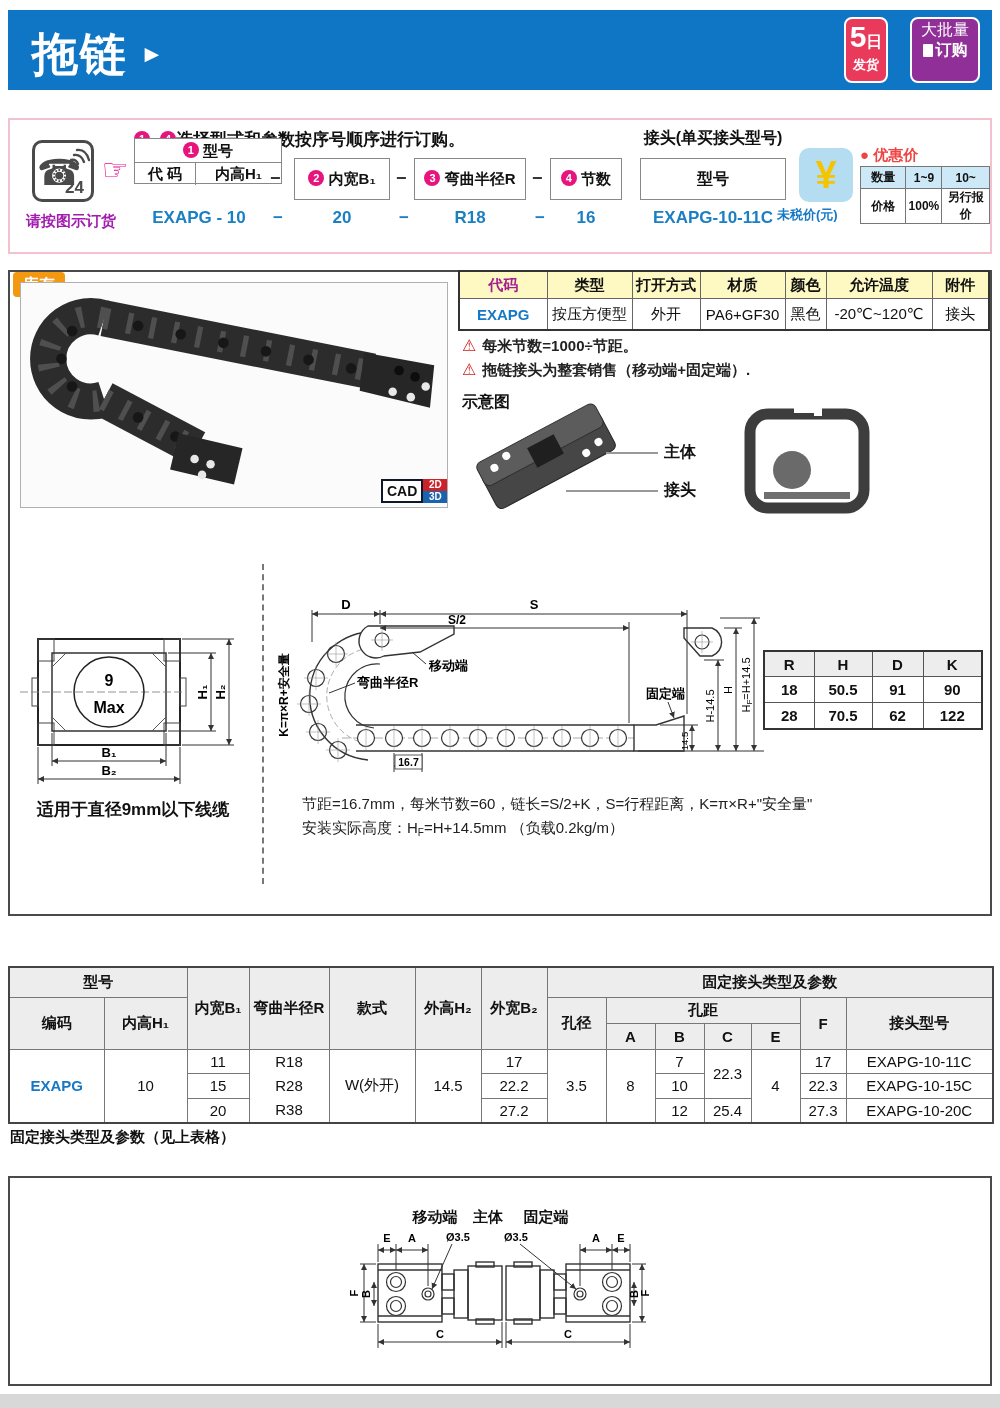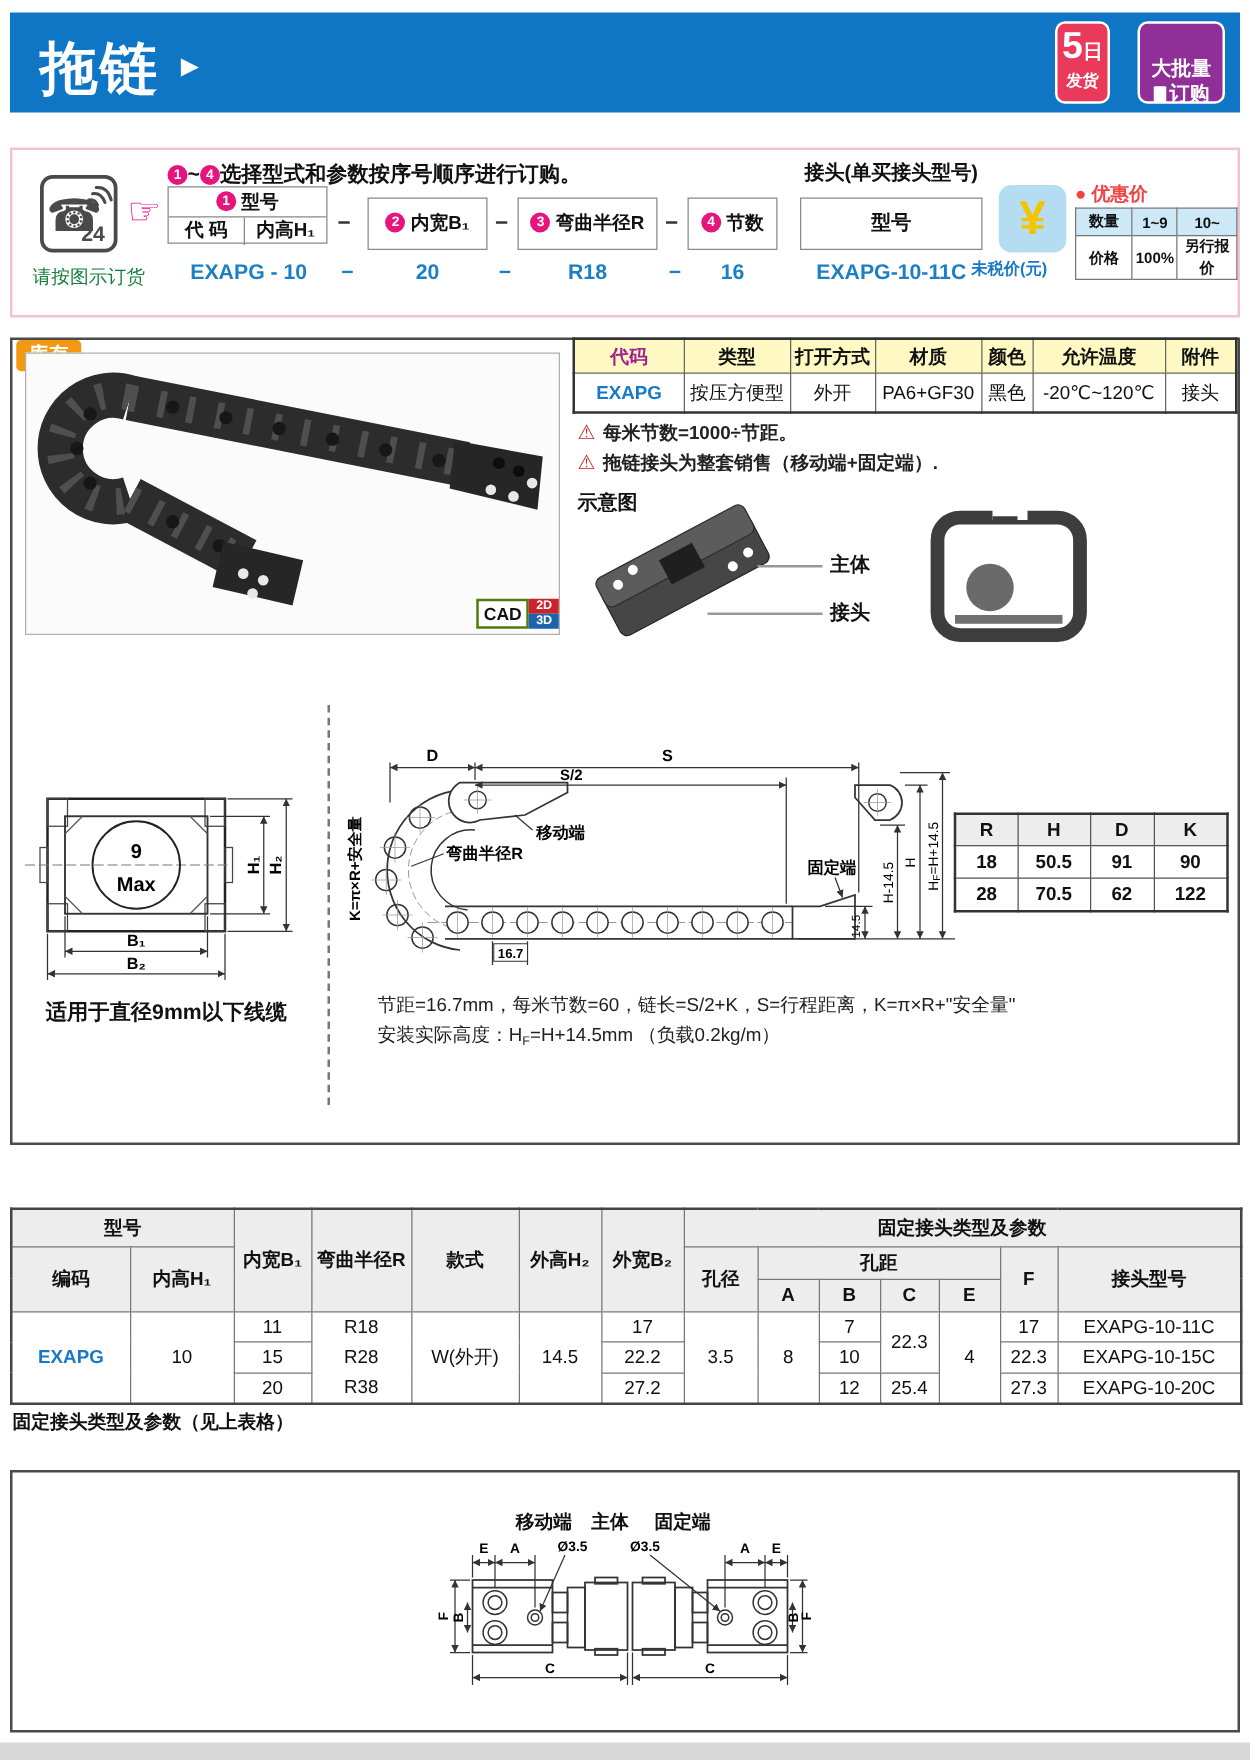--- a/index.html
+++ b/index.html
@@ -10,34 +10,34 @@
   #hdr{left:8px;top:10px;width:984px;height:80px;background:#0e76c5}
   .hdr-title{left:24px;top:14px;font-size:46px;font-weight:bold;color:#fff;letter-spacing:2px}
   .hdr-arrow{left:132px;top:30px;font-size:24px;color:#fff}
   .hdr-sub{left:164px;top:24px;font-size:30px;font-weight:bold;color:#fff;letter-spacing:1px}
   .badge{border:2px solid #fff;border-radius:8px;color:#fff;text-align:center;box-sizing:border-box}
   #badge-ship{left:836px;top:7px;width:44px;height:66px;background:#e93a5b}
   #badge-ship .b1{font-size:30px;font-weight:bold;line-height:32px;margin-top:2px}
   #badge-ship .b1 .sm{font-size:16px}
   #badge-ship .b2{font-size:13px;font-weight:bold;line-height:14px}
   #badge-bulk{left:902px;top:7px;width:70px;height:66px;background:#8f2f97}
-  #badge-bulk .b1{font-size:16px;font-weight:bold;line-height:20px;margin-top:27px}
+  #badge-bulk .b1{font-size:16px;font-weight:normal;line-height:20px;margin-top:1px}
   #badge-bulk .b2{font-size:16px;font-weight:bold;line-height:20px}
   .doc-icon{display:inline-block;width:10px;height:13px;background:#fff;border-radius:1px;
             vertical-align:-2px;margin-right:3px}
   
   #order{left:8px;top:118px;width:984px;height:136px;border:2px solid #f2c3cf;background:#fff;box-sizing:border-box}
   #phone-box{left:22px;top:20px;width:62px;height:62px;border:3px solid #4a4a4a;border-radius:10px;box-sizing:border-box}
-  #phone-cap{left:6px;top:92px;width:110px;text-align:center;font-size:15px;font-weight:normal;color:#15803d}
+  #phone-cap{left:6px;top:92px;width:110px;text-align:center;font-size:15px;font-weight:bold;color:#a21caf}
   #hand{left:92px;top:32px;font-size:30px;color:#e8118c;font-weight:bold}
   .cnum{display:inline-block;width:16px;height:16px;border-radius:50%;background:#e6147d;color:#fff;
         font-size:11px;font-weight:bold;line-height:16px;text-align:center;vertical-align:2px}
   #instr{left:124px;top:8px;font-size:17px;font-weight:bold;color:#111}
   .obox{border:1px solid #888;box-sizing:border-box;text-align:center;font-size:15px;font-weight:bold;background:#fff}
-  #box1{left:124px;top:29px;width:128px;height:46px}
+  #box1{left:124px;top:18px;width:148px;height:46px}
   #box1 .r1{height:23px;line-height:23px;border-bottom:1px solid #888}
   #box1 .r2{display:flex;height:22px;line-height:22px}
   #box1 .r2 div:first-child{width:60px;border-right:1px solid #888}
   #box1 .r2 div:last-child{flex:1}
   .obox-s{top:38px;height:42px;line-height:40px}
   #box2{left:284px;width:96px}
   #box3{left:404px;width:112px}
   #box4{left:540px;width:72px}
   #jbox{left:630px;top:38px;width:146px;height:42px;line-height:40px;font-size:16px}
   #jtitle{left:600px;top:8px;width:206px;text-align:center;font-size:16px;font-weight:bold}
@@ -50,21 +50,21 @@
   #price-bullet{left:850px;top:26px;font-size:15px;font-weight:bold;color:#ef4444}
   #price-tbl{left:850px;top:46px;border-collapse:collapse;table-layout:fixed}
   #price-tbl td{border:1px solid #777;font-size:12px;font-weight:bold;text-align:center;height:21px;padding:0}
   #price-tbl tr:first-child td{background:#cde9f7}
   
   #main-sec{left:8px;top:270px;width:984px;height:646px;border:2px solid #4a4a4a;background:#fff;box-sizing:border-box}
   #stock{left:3px;top:0;width:52px;height:25px;background:#f39811;border-radius:4px;color:#fff;
          font-size:16px;font-weight:bold;text-align:center;line-height:25px}
   #photo-box{left:10px;top:10px;width:428px;height:226px;border:1px solid #b0b0b0;background:#fbfbfb;box-sizing:border-box}
   #cad{left:360px;top:196px;display:flex;align-items:stretch}
-  #cad .cadtxt{border:2px solid #4d7c0f;background:#fff;font-size:14px;font-weight:bold;line-height:20px;padding:0 4px}
+  #cad .cadtxt{border:2px solid #0f172a;background:#fff;font-size:14px;font-weight:bold;line-height:20px;padding:0 4px}
   #cad .dd{width:24px;font-size:10px;font-weight:bold;color:#fff;text-align:center;line-height:12px}
   
   #spec-tbl{left:448px;top:-2px;border-collapse:collapse;table-layout:fixed}
   #spec-tbl th,#spec-tbl td{border:1px solid #666;text-align:center;padding:0}
   #spec-tbl th{background:#fef9c3;height:26px;font-size:15px}
   #spec-tbl td{height:30px;font-size:15px;background:#fff}
   #spec-tbl{border:2px solid #333}
   .magenta{color:#a3218e}
   .bluecode{color:#1779c6;font-weight:bold}
   .warnline{font-size:15px;font-weight:bold;color:#222}

